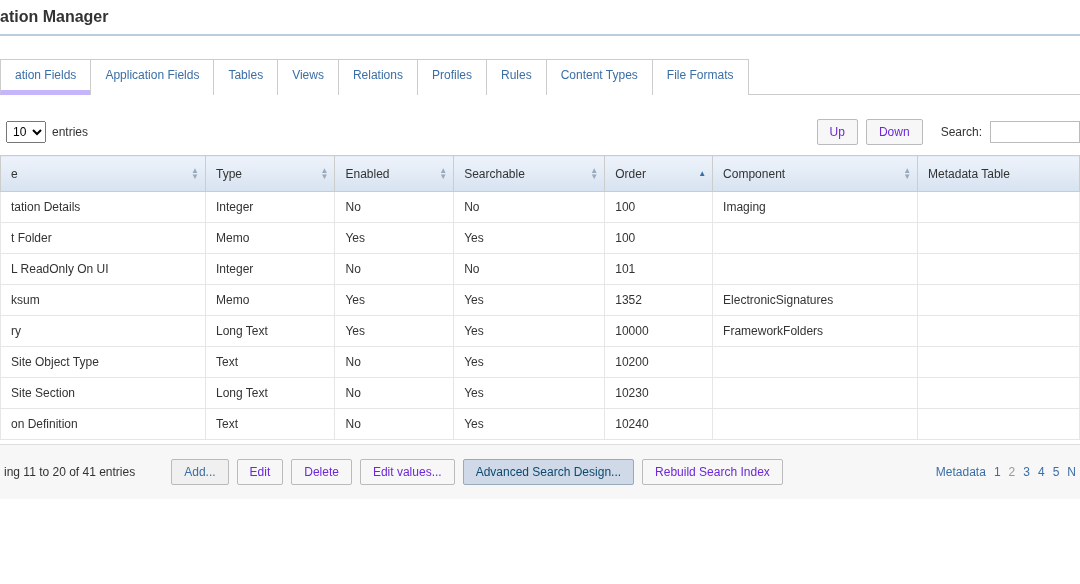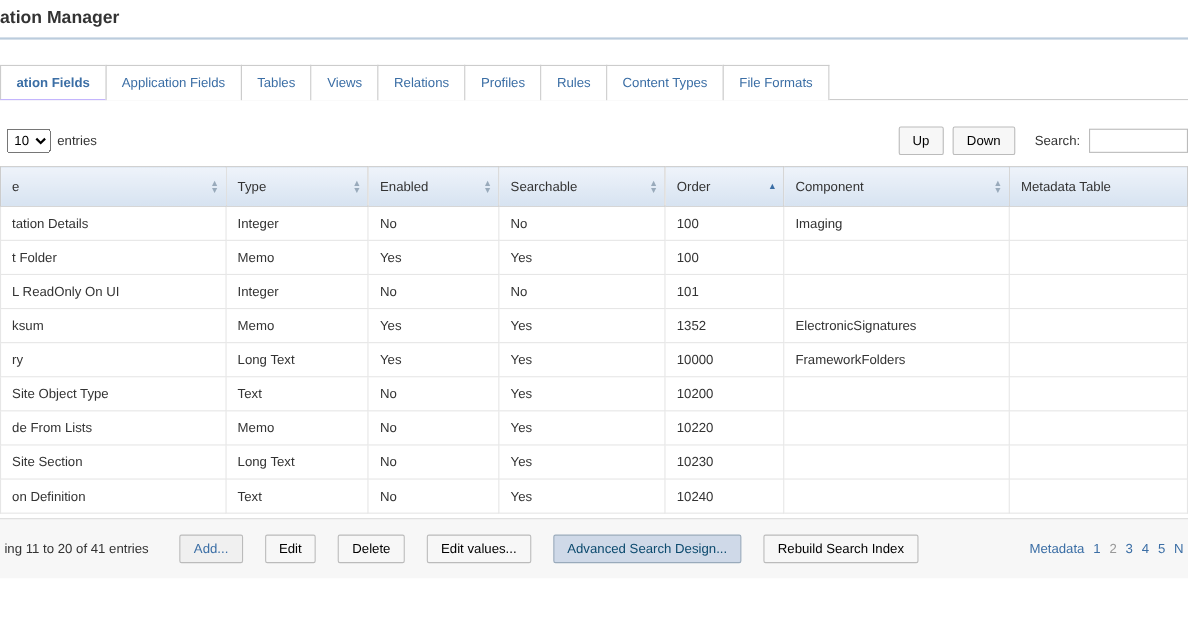--- a/index.html
+++ b/index.html
@@ -26,22 +26,22 @@
     border: 1px solid #ccc;
     border-bottom: none;
     background: #fff;
     color: #3b6ea5;
     cursor: pointer;
     margin-right: -1px;
     position: relative;
     top: 1px;
   }
   .tab.active {
-    border-bottom: 1px solid #c4b5fd;
-    font-weight: bold;
+    border-bottom: 5px solid #c4b5fd;
+    font-weight: normal;
   }
   .toolbar {
     display: flex;
     align-items: center;
     padding: 24px 0 10px 0;
     justify-content: space-between;
     gap: 44px;
   }
   .toolbar-left { display: flex; align-items: center; gap: 6px; }
   .toolbar-right { display: flex; align-items: center; gap: 8px; }
@@ -52,27 +52,28 @@
   .btn {
     padding: 5px 12px;
     border: 1px solid #bbb;
     background: #f5f5f5;
     color: #333;
     cursor: pointer;
     border-radius: 2px;
     font-size: 12px;
   }
   .btn.disabled {
-    color: #000000;
+    color: #6d28d9;
     cursor: default;
     background: #f7f7f7;
   }
   .btn.primary {
     color: #3b6ea5;
     background: #f0f0f0;
+    margin-left: 20px;
   }
   .btn.highlight {
     background: #cfd9e8;
     color: #0c4a6e;
     border-color: #9ab;
   }
   input[type="text"].search {
     border: 1px solid #bbb;
     padding: 3px 5px;
     font-size: 12px;
@@ -111,21 +112,21 @@
     flex-direction: column;
     line-height: 6px;
     font-size: 8px;
     color: #9ab;
   }
   .sort-icons .active { color: #3b6ea5; }
   .footer {
     display: flex;
     align-items: center;
     padding: 14px 4px;
-    gap: 20px;
+    gap: 8px;
     background: #f7f7f7;
     border-top: 1px solid #ddd;
     margin-top: 4px;
     flex-wrap: nowrap;
   }
   .footer .info { margin-right: 8px; }
   .footer .spacer { flex: 1; }
   .pager { display: flex; align-items: center; gap: 8px; color: #3b6ea5; }
   .pager .cur { color: #999; }
   .pager span { cursor: pointer; }
@@ -237,29 +238,20 @@
         <td>10000</td>
         <td>FrameworkFolders</td>
         <td></td>
       </tr>
       <tr>
         <td>Site Object Type</td>
         <td>Text</td>
         <td>No</td>
         <td>Yes</td>
         <td>10200</td>
-        <td></td>
-        <td></td>
-      </tr>
-      <tr>
-        <td>de From Lists</td>
-        <td>Memo</td>
-        <td>No</td>
-        <td>Yes</td>
-        <td>10220</td>
         <td></td>
         <td></td>
       </tr>
       <tr>
         <td>Site Section</td>
         <td>Long Text</td>
         <td>No</td>
         <td>Yes</td>
         <td>10230</td>
         <td></td>

